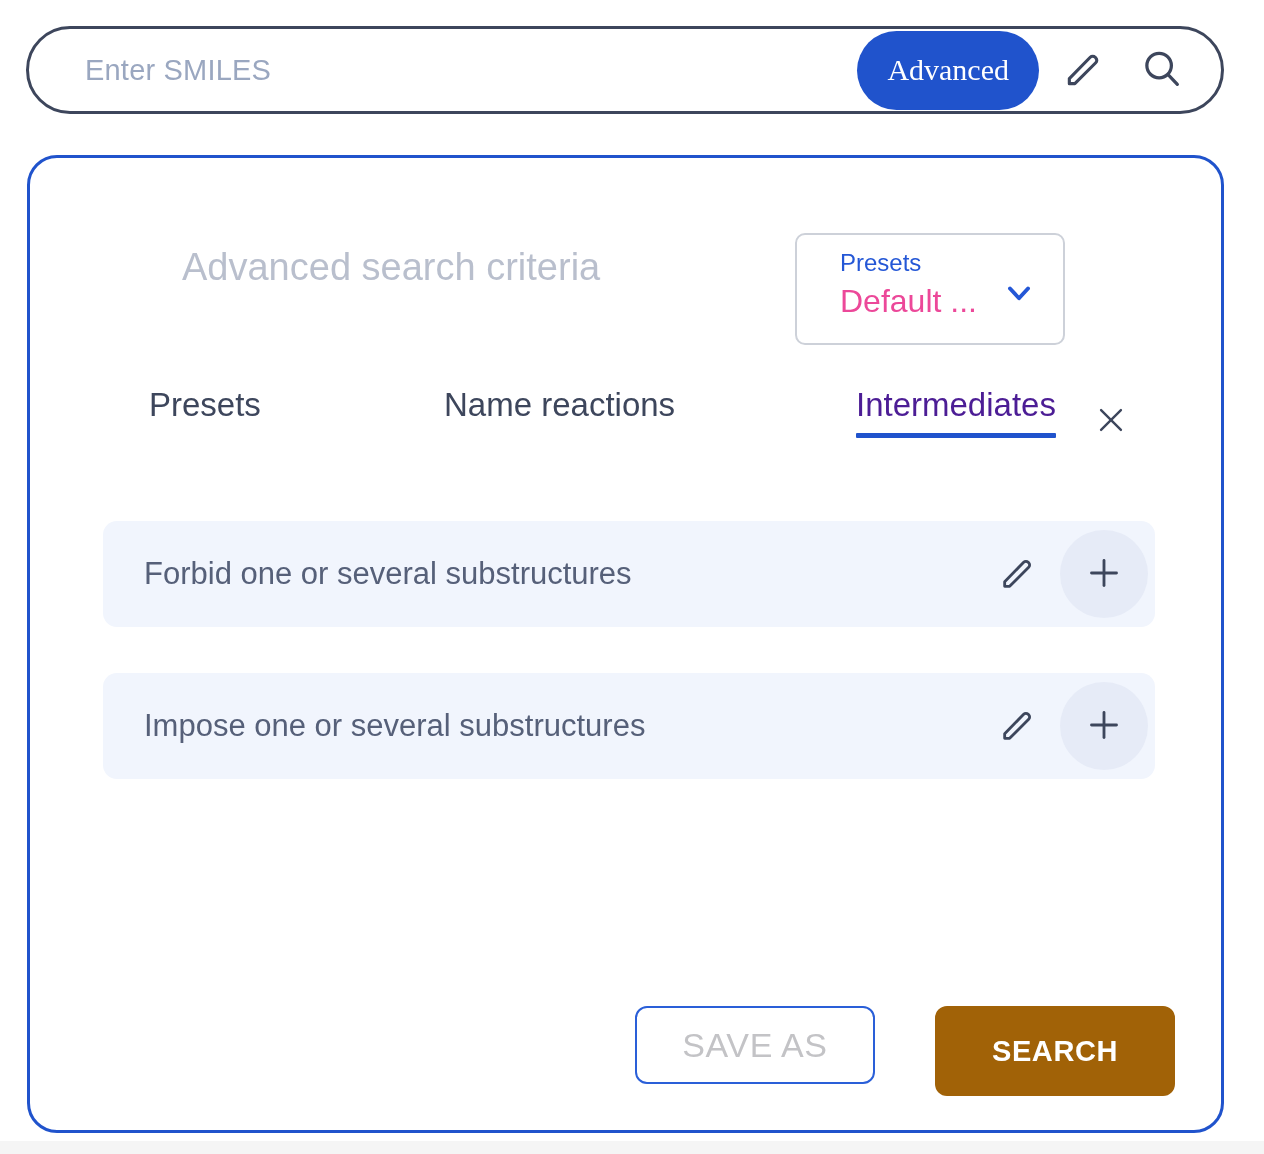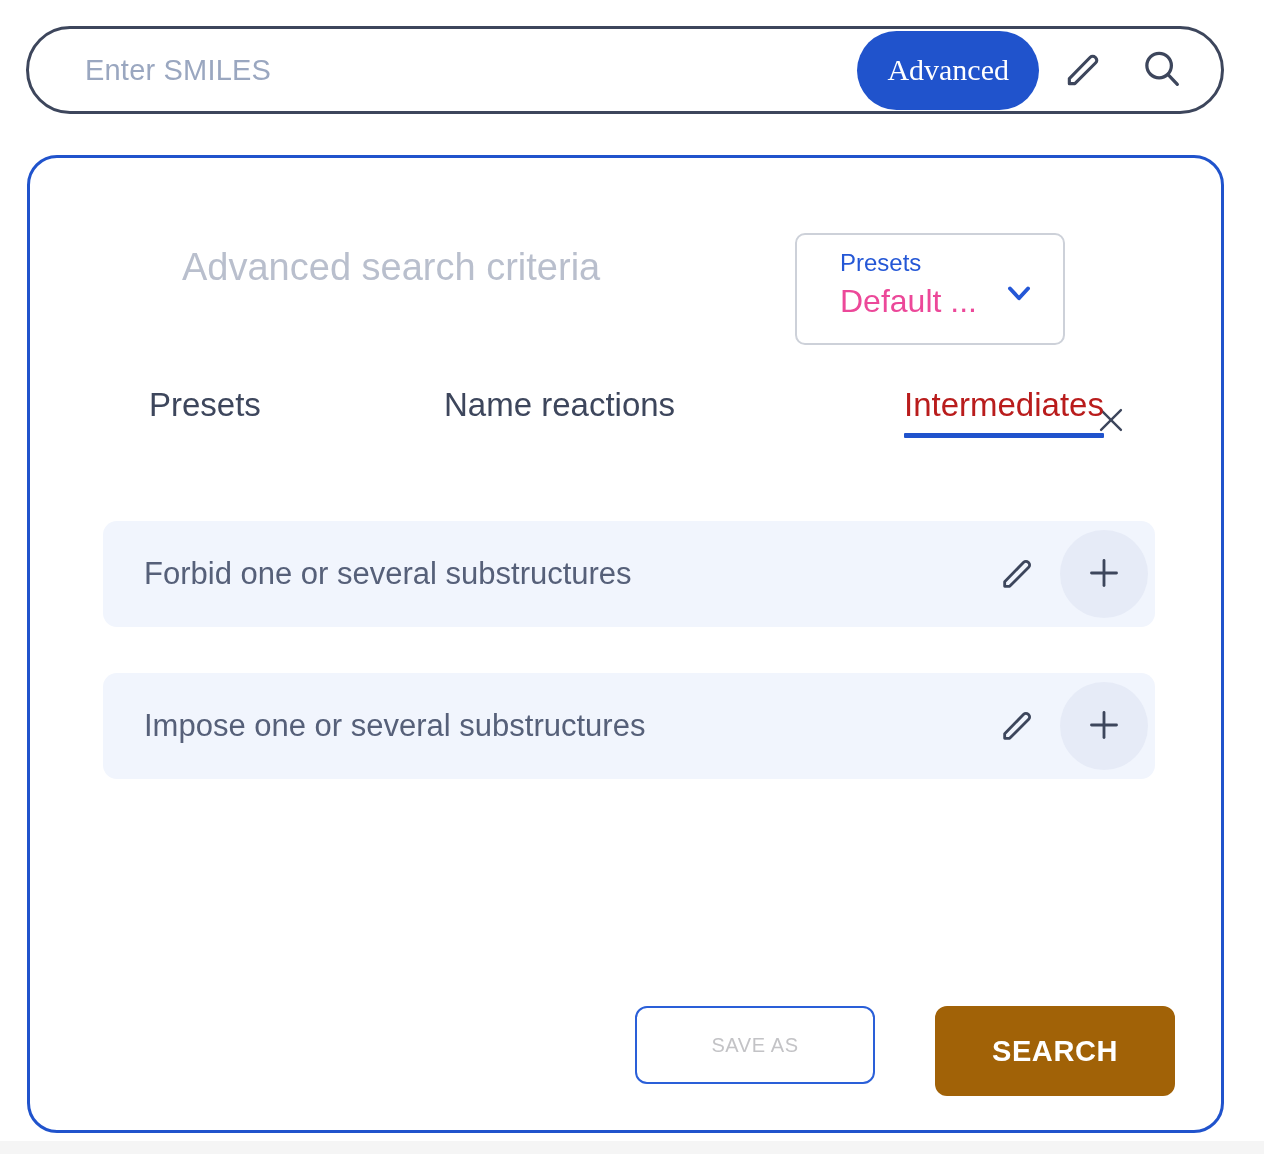--- a/index.html
+++ b/index.html
@@ -175,21 +175,21 @@
     color: #3d465c;
     background: transparent;
     border: 0;
     padding: 0;
     cursor: pointer;
     font-family: "Liberation Sans", sans-serif;
     white-space: nowrap;
   }
   .tab.t0 { left: 119px; }
   .tab.t1 { left: 414px; }
-  .tab.t2 { left: 826px; color: #b91c1c; margin-left: 48px; }
+  .tab.t2 { left: 826px; color: #4c1d95; }
   .tab.active::after {
     content: "";
     position: absolute;
     left: 0;
     right: 0;
     bottom: -14px;
     height: 5px;
     background: #2053cc;
     border-radius: 1px;
   }
@@ -263,21 +263,21 @@
     left: 605px;
     top: 0;
     width: 240px;
     height: 78px;
     box-sizing: border-box;
     border: 2px solid #2a5fd8;
     border-radius: 12px;
     background: #ffffff;
     color: #c3c3c6;
     font-family: "Liberation Sans", sans-serif;
-    font-size: 20px;
+    font-size: 34px;
     letter-spacing: 0.6px;
     cursor: pointer;
   }
   .btn-search {
     position: absolute;
     left: 905px;
     top: 0;
     width: 240px;
     height: 90px;
     box-sizing: border-box;

